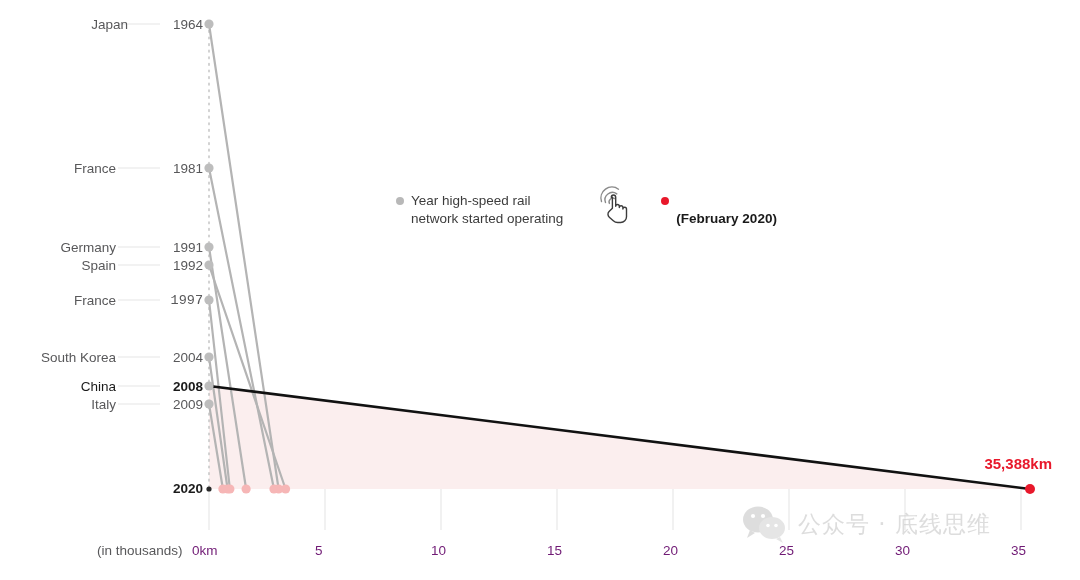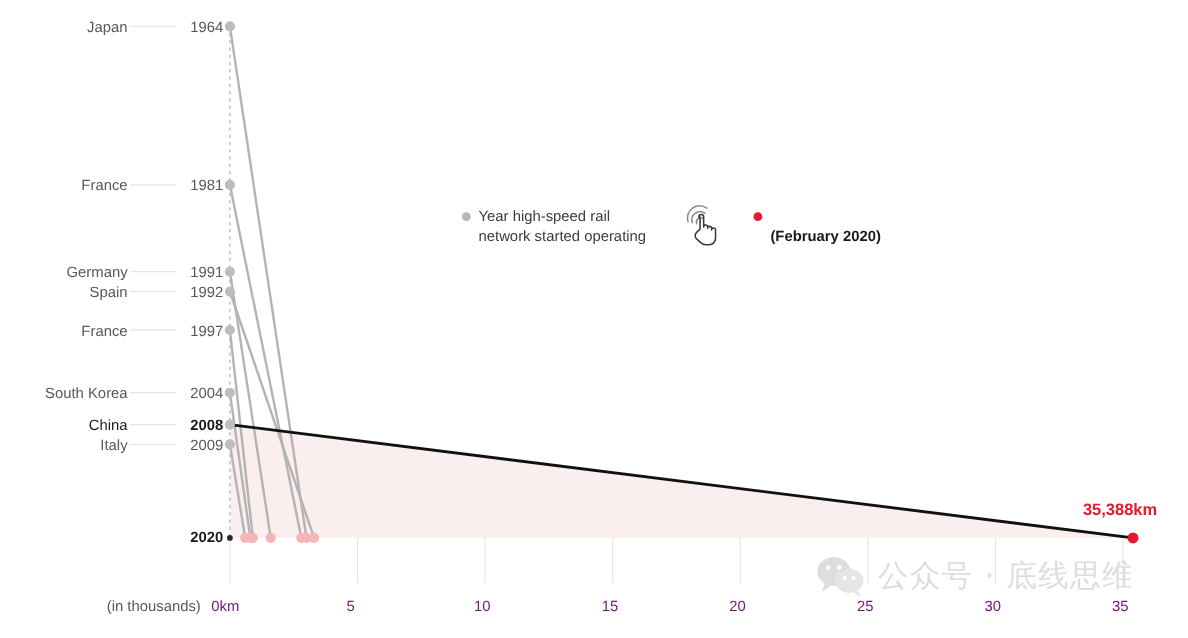--- a/index.html
+++ b/index.html
@@ -45,21 +45,21 @@
   }
   .axis-caption{
     position:absolute;
     font-size:13.5px;
     color:#58585a;
     white-space:nowrap;
     line-height:1;
   }
 
   
-  #legend{position:absolute;left:420px;top:184px;display:flex;align-items:center;gap:13px;}
+  #legend{position:absolute;left:396px;top:184px;display:flex;align-items:flex-end;gap:13px;}
   .legend-entry{display:flex;align-items:flex-start;gap:7px;}
   .legend-dot{
     width:8px;height:8px;border-radius:50%;
     margin-top:5px;flex:0 0 auto;
   }
   .legend-text{font-size:13.5px;line-height:1.32;color:#3c3c3c;white-space:nowrap;}
   .legend-text .b{font-weight:bold;color:#1a1a1a;}
   #touch-icon{width:40px;height:44px;margin:0 14px 0 18px;flex:0 0 auto;}
 
   
@@ -72,21 +72,21 @@
   }
 
   
   #watermark{
     position:absolute;left:742px;top:505px;
     display:flex;align-items:center;gap:10px;
     opacity:.62;
     pointer-events:none;
   }
   #watermark .wm-text{
-    font-size:28px;color:#c9c9c9;
+    font-size:23px;color:#c9c9c9;
     font-family:"DejaVu Sans",sans-serif;
     white-space:nowrap;letter-spacing:1px;
   }
 </style>
 </head>
 <body>
 
 <div id="chart-root">
 
   <svg id="plot" viewBox="0 0 1080 580" xmlns="http://www.w3.org/2000/svg">
@@ -149,30 +149,30 @@
         <circle cx="229.88" cy="489" r="4.6" fill="#f6b6b6"></circle>
         <circle cx="227.56" cy="489" r="4.6" fill="#f6b6b6"></circle>
         <circle cx="1030.0016" cy="489" r="5" fill="#e8182b"></circle>
         <circle cx="222.92" cy="489" r="4.6" fill="#f6b6b6"></circle>
       </g>
 
     <circle cx="209" cy="489" r="2.6" fill="#2a2a2a"></circle>
   </svg>
 
   <div id="left-labels">
-      <div class="country-label" style="left: 0px; width: 116px; top: 18px;">Japan</div>
+      <div class="country-label" style="left: 12px; width: 116px; top: 18px;">Japan</div>
       <div class="year-label" style="left: 125px; width: 78px; top: 18px;">1964</div>
       <div class="country-label" style="left: 0px; width: 116px; top: 162px;">France</div>
       <div class="year-label" style="left: 125px; width: 78px; top: 162px;">1981</div>
       <div class="country-label" style="left: 0px; width: 116px; top: 241px;">Germany</div>
       <div class="year-label" style="left: 125px; width: 78px; top: 241px;">1991</div>
       <div class="country-label" style="left: 0px; width: 116px; top: 259px;">Spain</div>
       <div class="year-label" style="left: 125px; width: 78px; top: 259px;">1992</div>
       <div class="country-label" style="left: 0px; width: 116px; top: 294px;">France</div>
-      <div class="year-label" style="left: 125px; width: 78px; top: 294px;">1997</div>
+      <div class="year-label" style="left: 125px; width: 78px; top: 294px; font-family: Liberation Mono, monospace;">1997</div>
       <div class="country-label" style="left: 0px; width: 116px; top: 351px;">South Korea</div>
       <div class="year-label" style="left: 125px; width: 78px; top: 351px;">2004</div>
       <div class="country-label highlight" style="left: 0px; width: 116px; top: 380px;">China</div>
       <div class="year-label highlight" style="left: 125px; width: 78px; top: 380px;">2008</div>
       <div class="country-label" style="left: 0px; width: 116px; top: 398px;">Italy</div>
       <div class="year-label" style="left: 125px; width: 78px; top: 398px; text-align: right;">2009</div>
     </div>
 
   <div id="x-ticks">
       <div class="xtick" style="top: 544px; left: 192px;">0km</div>

